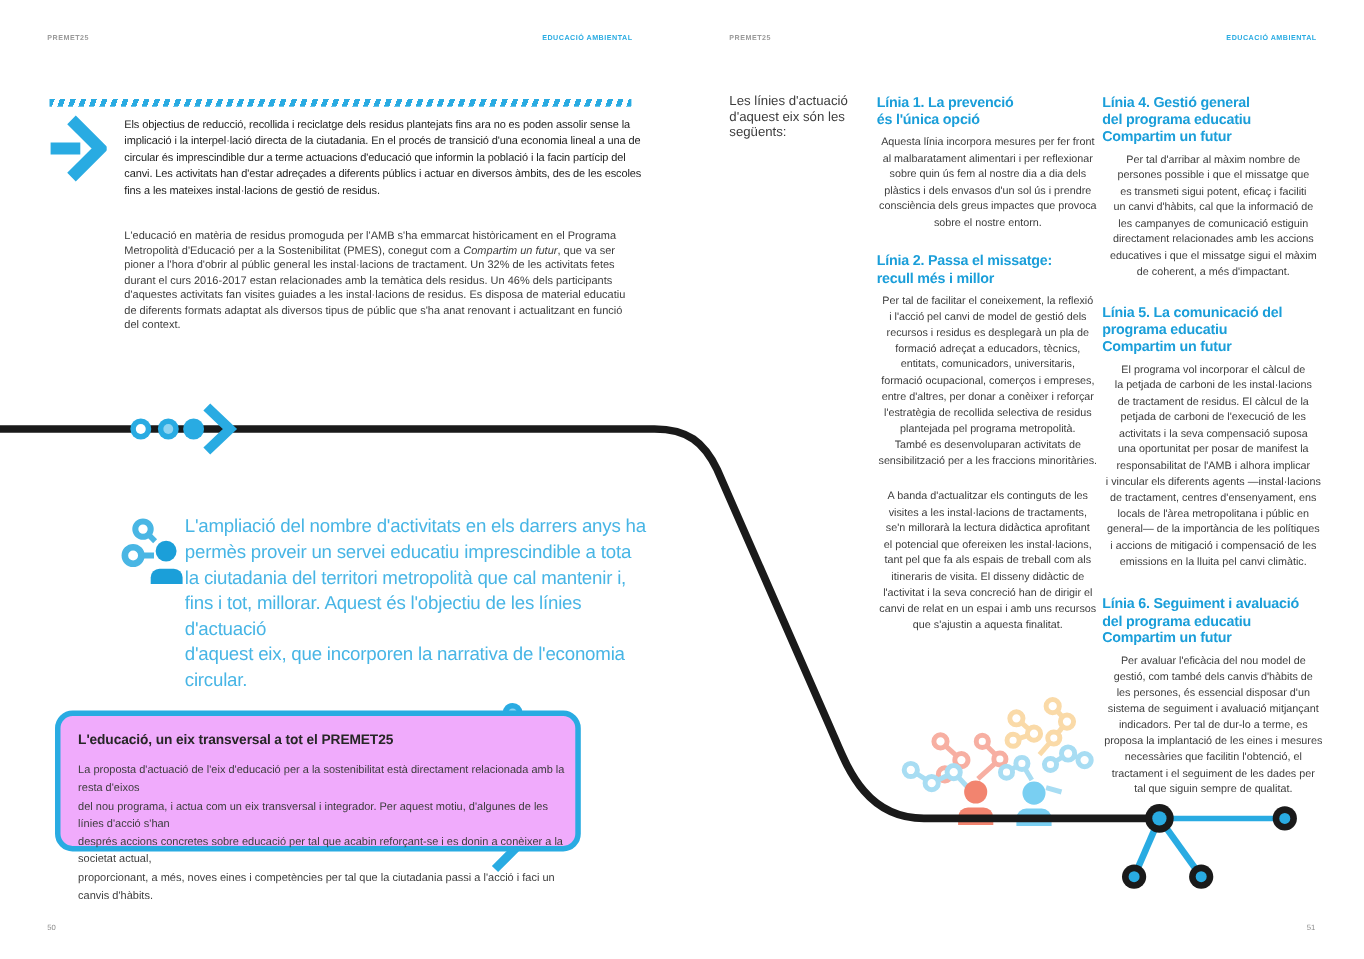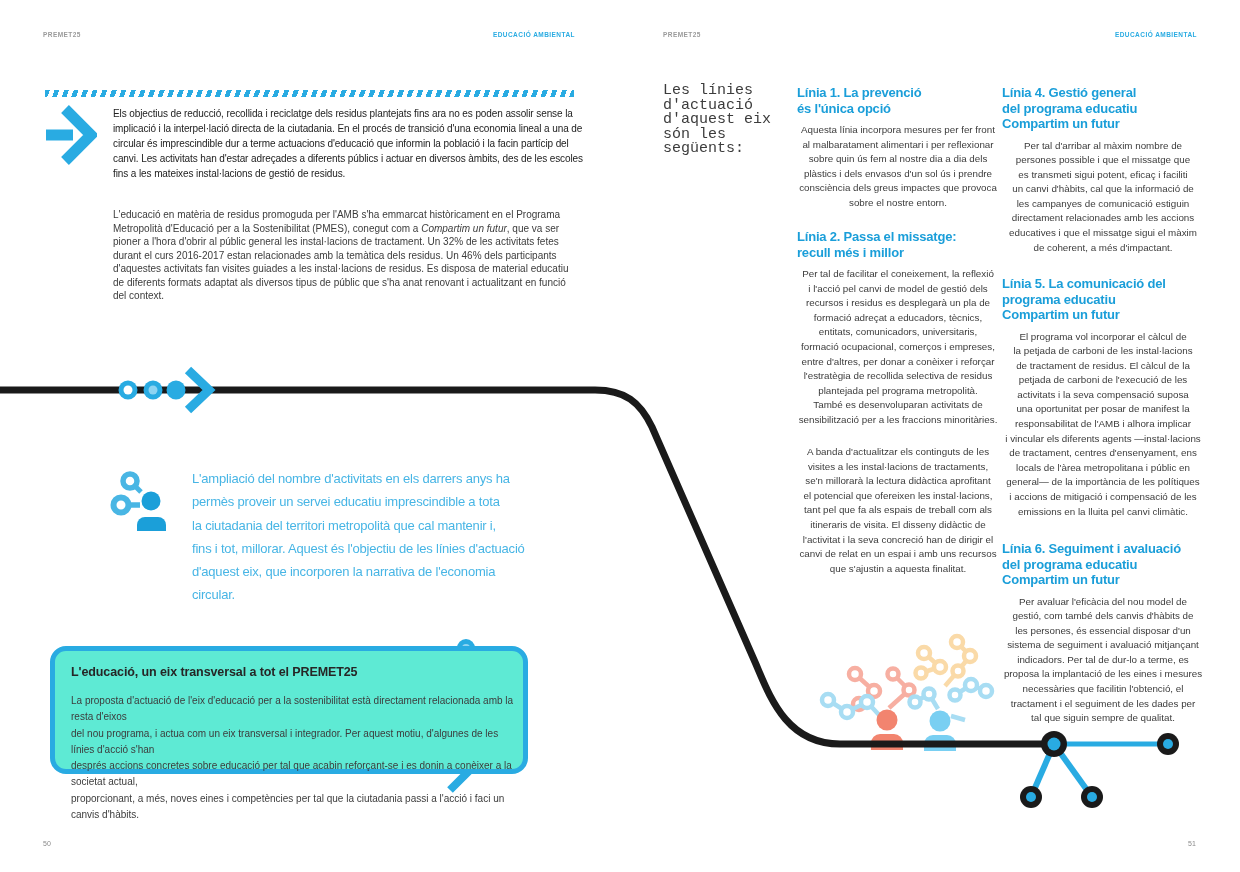--- a/index.html
+++ b/index.html
@@ -23,42 +23,42 @@
     left:113px;top:106px;width:475px;
     font-size:10px;line-height:15px;font-weight:400;color:#222222;
     white-space:pre-line;letter-spacing:-0.1px;
   }
   .intro-body{
     left:113px;top:208px;width:468px;
     font-size:10px;line-height:13.5px;color:#3c3c3c;
   }
   .intro-body .it{font-style:italic;}
   .pullquote{
-    left:192px;top:467px;width:420px;
-    font-size:13px;line-height:23.3px;color:#47b5e5;
+    left:168px;top:467px;width:420px;
+    font-size:17px;line-height:23.3px;color:#47b5e5;
     white-space:pre-line;letter-spacing:-0.2px;
   }
   
   .tbox{
     left:50px;top:646px;width:468px;height:118px;
-    border:5px solid #29abe2;border-radius:16px;background:#5eead4;
+    border:5px solid #29abe2;border-radius:16px;background:#f0abfc;
     padding:0;
   }
   .tbox-title{
     position:absolute;left:16px;top:14px;width:430px;
     font-size:12.5px;font-weight:700;color:#262626;letter-spacing:-0.1px;
   }
   .tbox-body{
     position:absolute;left:16px;top:42px;width:445px;
     font-size:10px;line-height:16.3px;color:#3c3c3c;white-space:pre-line;
   }
   
   .rp-intro{
     left:663px;top:84px;width:110px;
-    font-size:15px;line-height:14.6px;color:#3c3c3c;white-space:pre-line;font-family:Liberation Mono, monospace;
+    font-size:12px;line-height:14.6px;color:#3c3c3c;white-space:pre-line;
   }
   .linia{width:202px;}
   .linia-title{
     font-size:13px;line-height:15.5px;font-weight:700;color:#1a9ed9;
     white-space:pre-line;letter-spacing:-0.2px;margin:0 0 7px 0;
   }
   .linia-body{
     font-size:9.8px;line-height:14.6px;color:#3c3c3c;white-space:pre-line;margin:0;text-align:center;
   }
   .pos-l1{left:797px;top:85px;}  .pos-l2{left:797px;top:229px;}  .pos-l3{left:797px;top:445px;}

